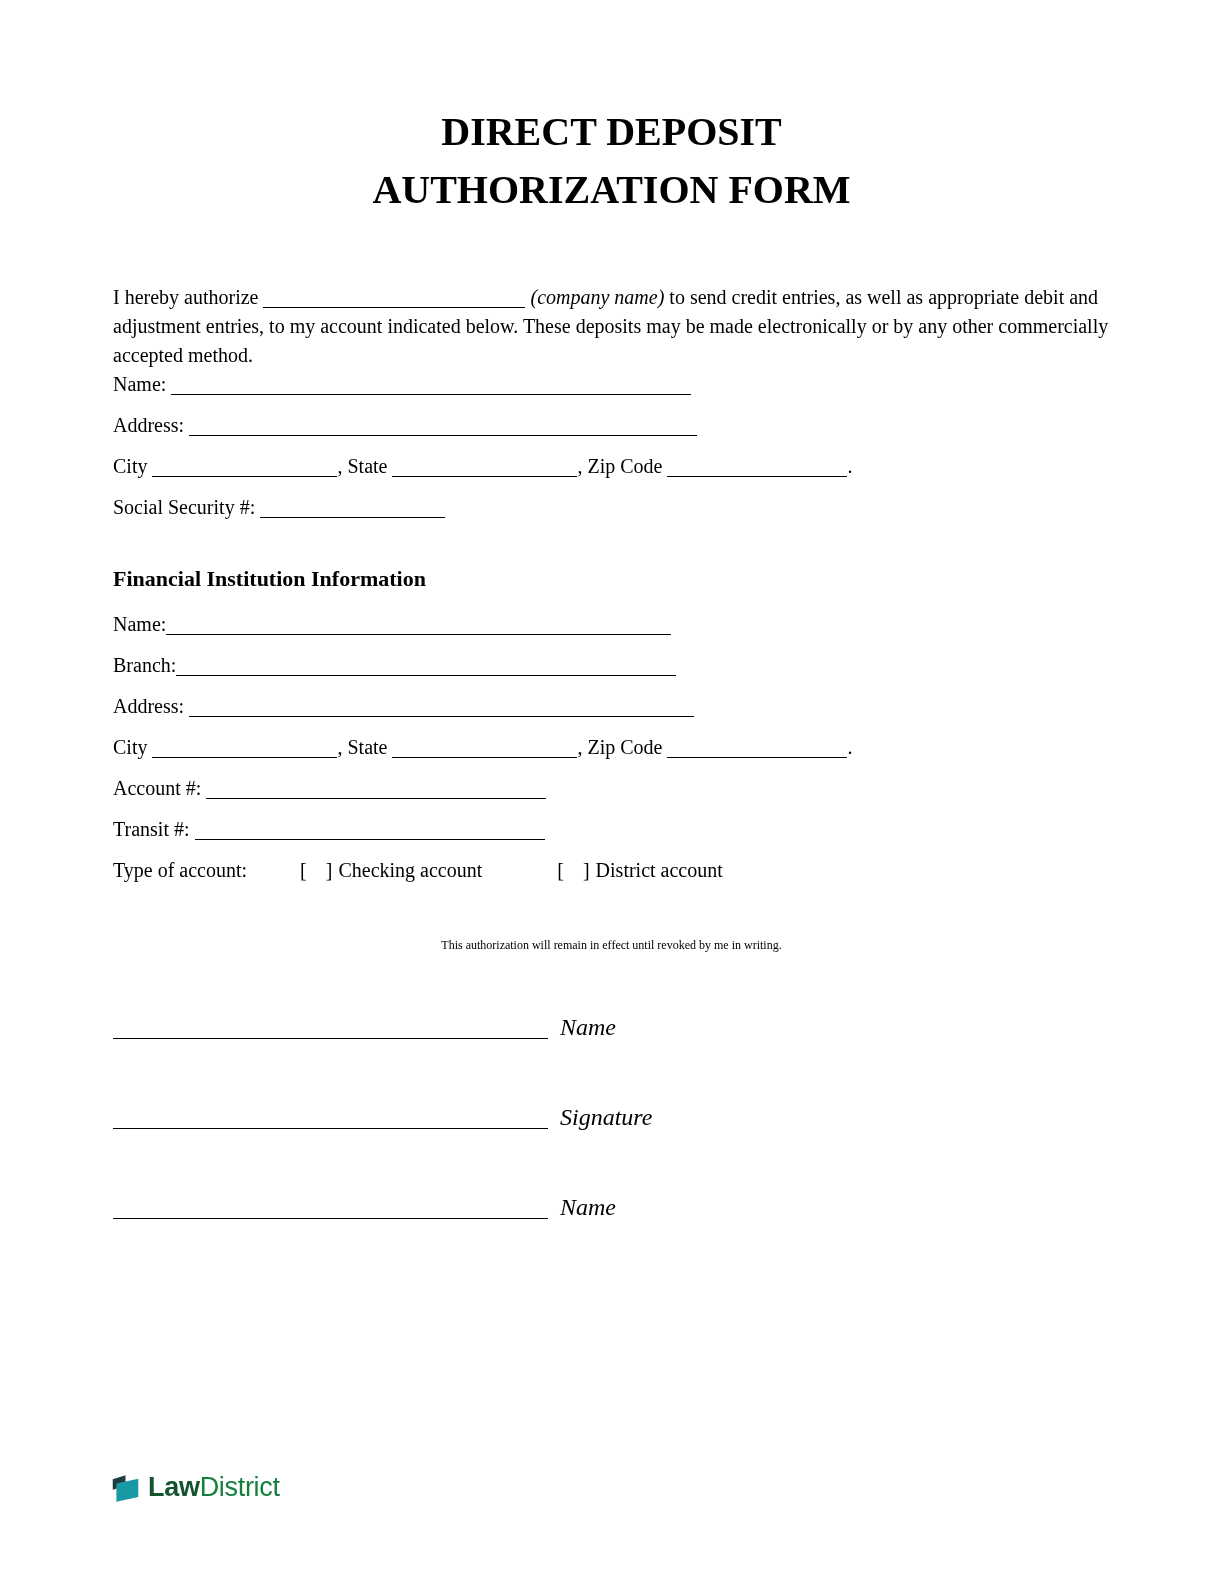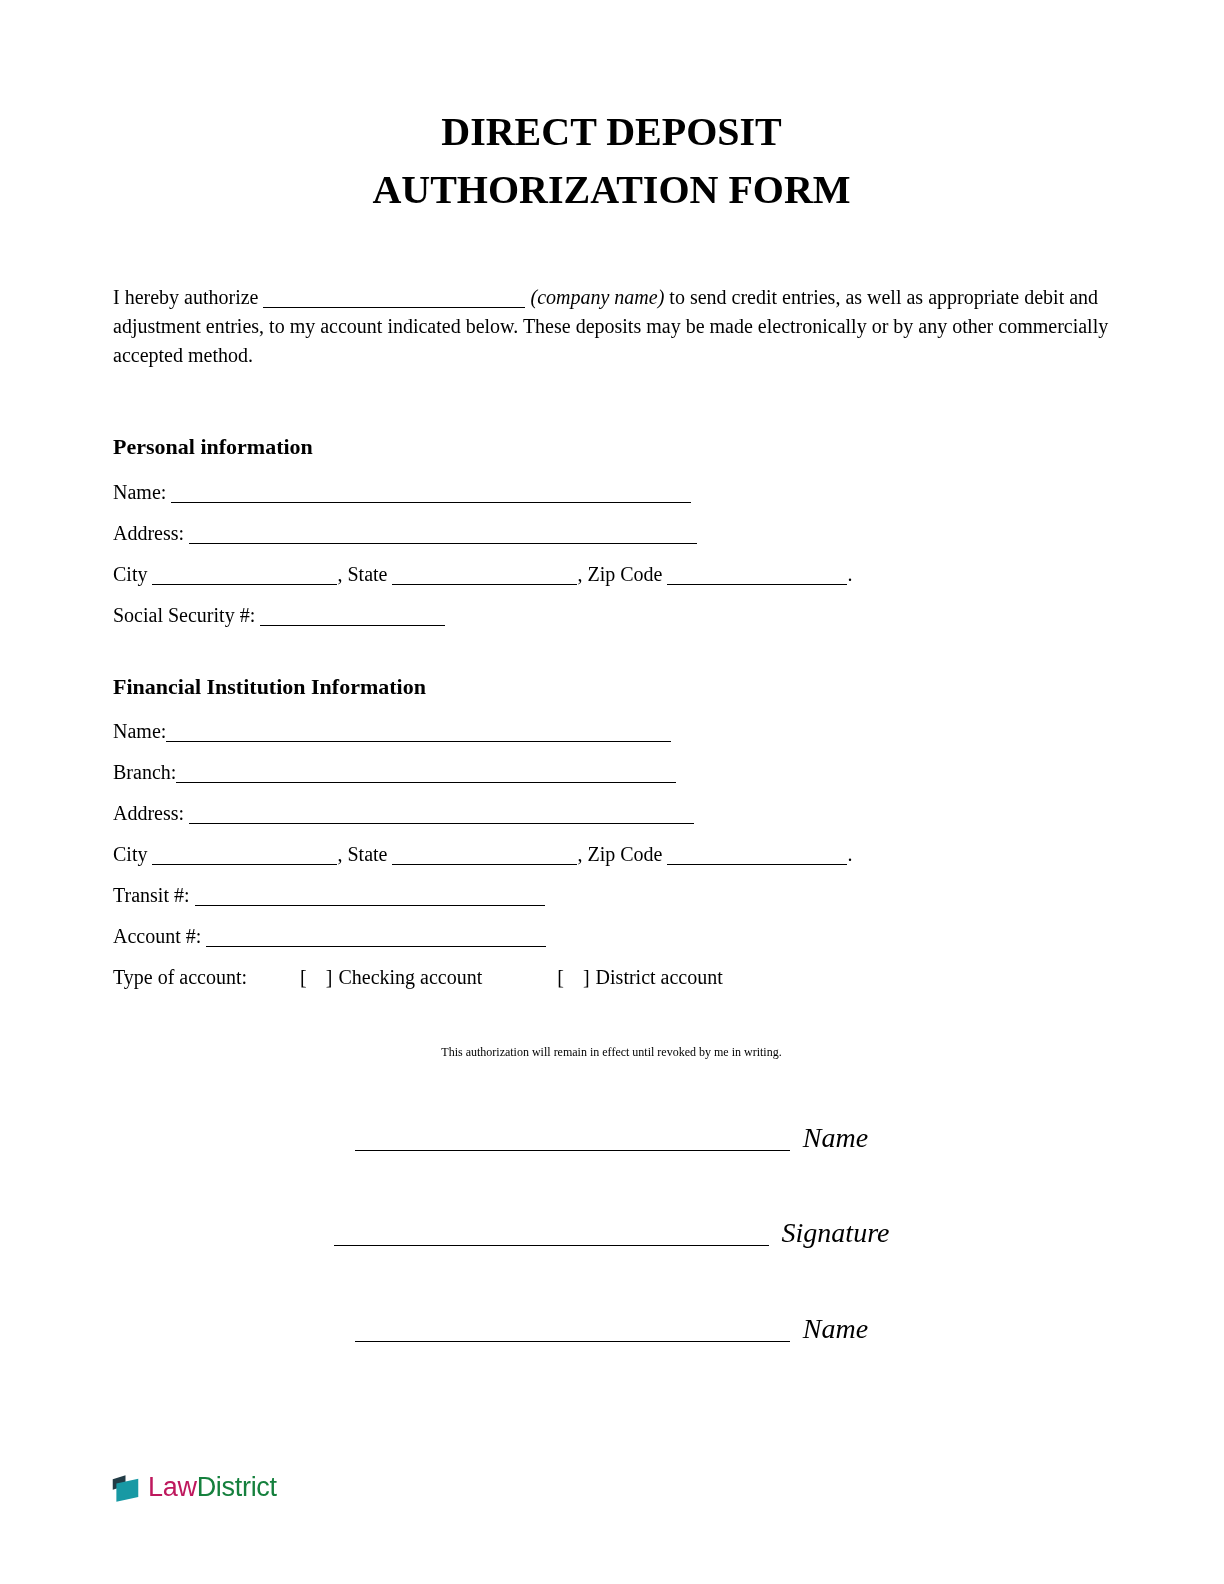--- a/index.html
+++ b/index.html
@@ -79,61 +79,59 @@
   }
   .note-plain {
     margin-top: 52px;
     font-size: 12px;
     line-height: 1.45;
     text-align: center;
   }
 
   .sig-block { margin-top: 56px; }
   .sig-row {
-    font-size: 28px;
+    font-size: 24px;
     line-height: 1.45;
     margin-bottom: 55px;
     white-space: nowrap;
-    text-align: center;
   }
   .sig-label { font-style: italic; margin-left: 6px; }
 
   .brand {
     position: absolute;
     left: 110px;
     top: 1472px;
     display: flex;
     align-items: center;
     gap: 7px;
     font-family: "Liberation Sans", sans-serif;
   }
   .brand-icon { display: inline-flex; }
   .brand-text { font-size: 27px; color: #2e2e38; letter-spacing: -0.3px; }
-  .brand-bold { font-weight: 400; color: #be185d; }
+  .brand-bold { font-weight: 700; color: #14532d; }
   .brand-light { font-weight: 400; color: #15803d; }
 </style>
 </head>
 <body>
 
 <div class="page">
   <div class="content">
 
     <h1 class="title">
       <span class="title-line">DIRECT DEPOSIT</span>
       <span class="title-line">AUTHORIZATION FORM</span>
     </h1>
 
     <p class="intro">
       <span>I hereby authorize</span>
       <span class="blank w-company"></span>
       <span class="italic">(company name)</span>
       <span>to send credit entries, as well as appropriate debit and adjustment entries, to my account indicated below. These deposits may be made electronically or by any other commercially accepted method.</span>
     </p>
 
-    <h2 class="section-heading personal-heading">Personal information</h2>
 
     <div class="row">
       <span>Name:</span>
       <span class="blank w-p-name"></span>
     </div>
 
     <div class="row">
       <span>Address:</span>
       <span class="blank w-p-address"></span>
     </div>
@@ -170,27 +168,27 @@
     <div class="row">
       <span>City</span>
       <span class="blank w-city"></span><span>,</span>
       <span>State</span>
       <span class="blank w-city"></span><span>,</span>
       <span>Zip Code</span>
       <span class="blank w-zip"></span><span>.</span>
     </div>
 
     <div class="row">
+      <span>Account #:</span>
+      <span class="blank w-account"></span>
+    </div>
+
+    <div class="row">
       <span>Transit #:</span>
       <span class="blank w-transit"></span>
-    </div>
-
-    <div class="row">
-      <span>Account #:</span>
-      <span class="blank w-account"></span>
     </div>
 
     <div class="row">
       <span>Type of account:</span>
       <span class="cb-group cb-first">
         <span class="cb">[&nbsp;&nbsp;&nbsp;]</span>
         <span>Checking account</span>
       </span>
       <span class="cb-group cb-second">
         <span class="cb">[&nbsp;&nbsp;&nbsp;]</span>

